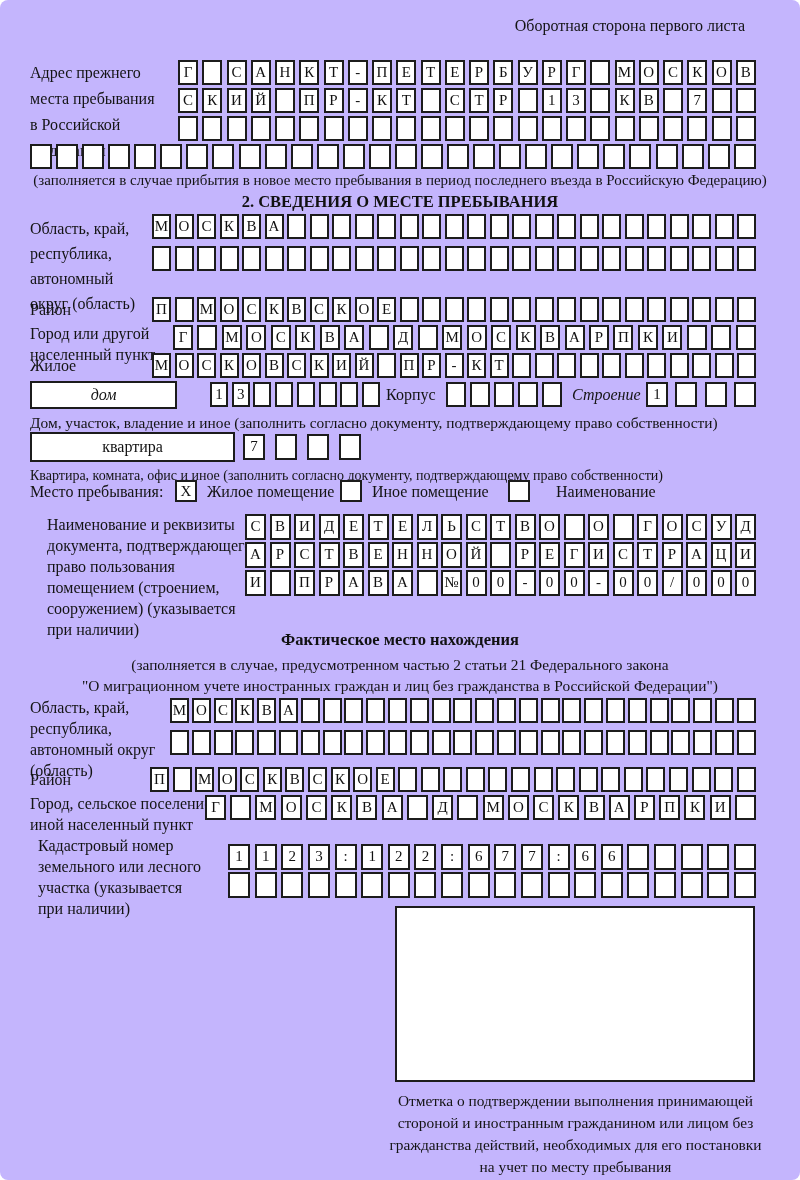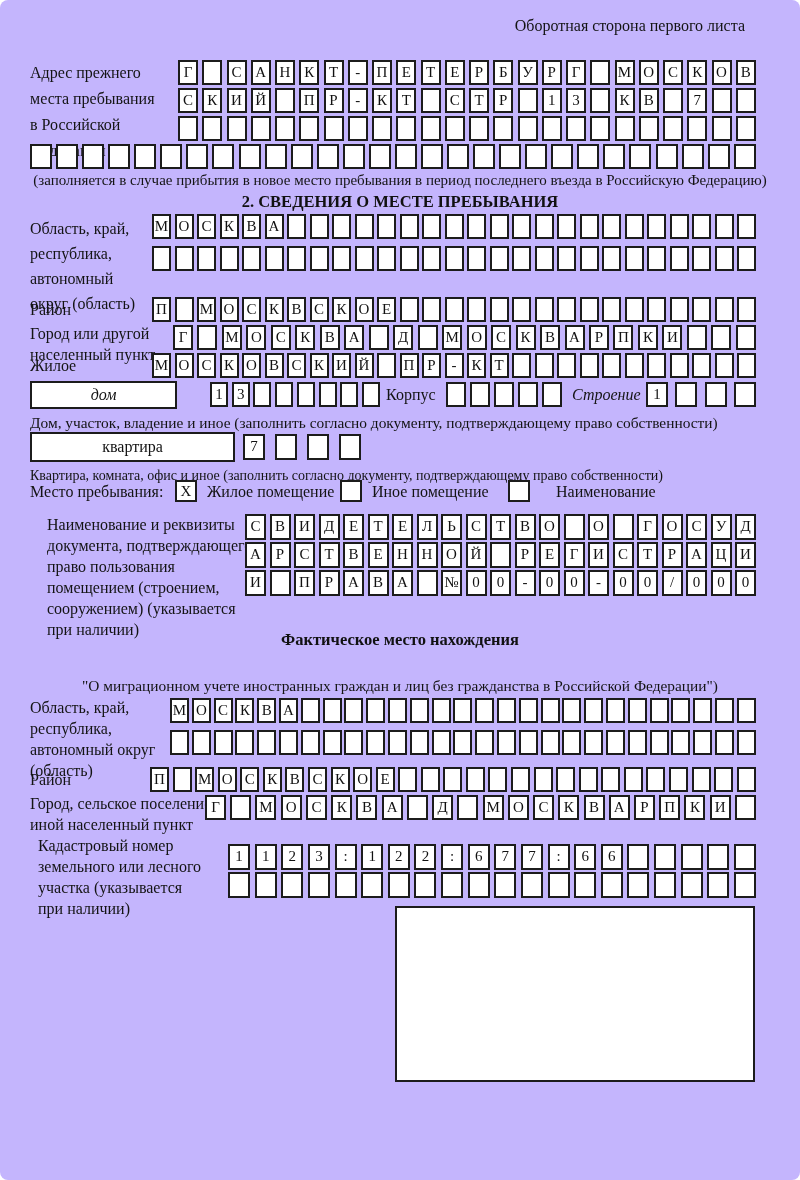--- a/index.html
+++ b/index.html
@@ -460,20 +460,21 @@
       <span class="cell">-</span>
       <span class="cell">0</span>
       <span class="cell">0</span>
       <span class="cell">/</span>
       <span class="cell">0</span>
       <span class="cell">0</span>
       <span class="cell">0</span>
     </div>
 
   <div class="abs center bold" style="top:630px;font-size:16.5px;">Фактическое место нахождения</div>
+  <div class="abs note center" style="top:656px;font-size:15.4px;">(заполняется в случае, предусмотренном частью 2 статьи 21 Федерального закона</div>
   <div class="abs note center" style="top:677px;font-size:15.4px;">"О миграционном учете иностранных граждан и лиц без гражданства в Российской Федерации")</div>
 
   <div class="abs label" style="left:30px;top:697px;width:160px;line-height:21px;">Область, край,
 республика,
 автономный округ
 (область)</div>
   <div class="abs cellrow" style="left:170px;top:698px;width:586px;--cw:19px;--ch:25px;">
       <span class="cell">М</span>
       <span class="cell">О</span>
       <span class="cell">С</span>
@@ -633,14 +634,18 @@
       <span class="cell"></span>
       <span class="cell"></span>
       <span class="cell"></span>
       <span class="cell"></span>
       <span class="cell"></span>
       <span class="cell"></span>
       <span class="cell"></span>
     </div>
 
   <div class="abs stampbox" style="left:395px;top:906px;width:360px;height:176px;"></div>
+  <div class="abs note" style="left:383px;top:1090px;width:385px;text-align:center;white-space:pre-line;font-size:15.4px;line-height:22px;">Отметка о подтверждении выполнения принимающей
+стороной и иностранным гражданином или лицом без
+гражданства действий, необходимых для его постановки
+на учет по месту пребывания</div>
 
 </div>
 
 </body></html>

